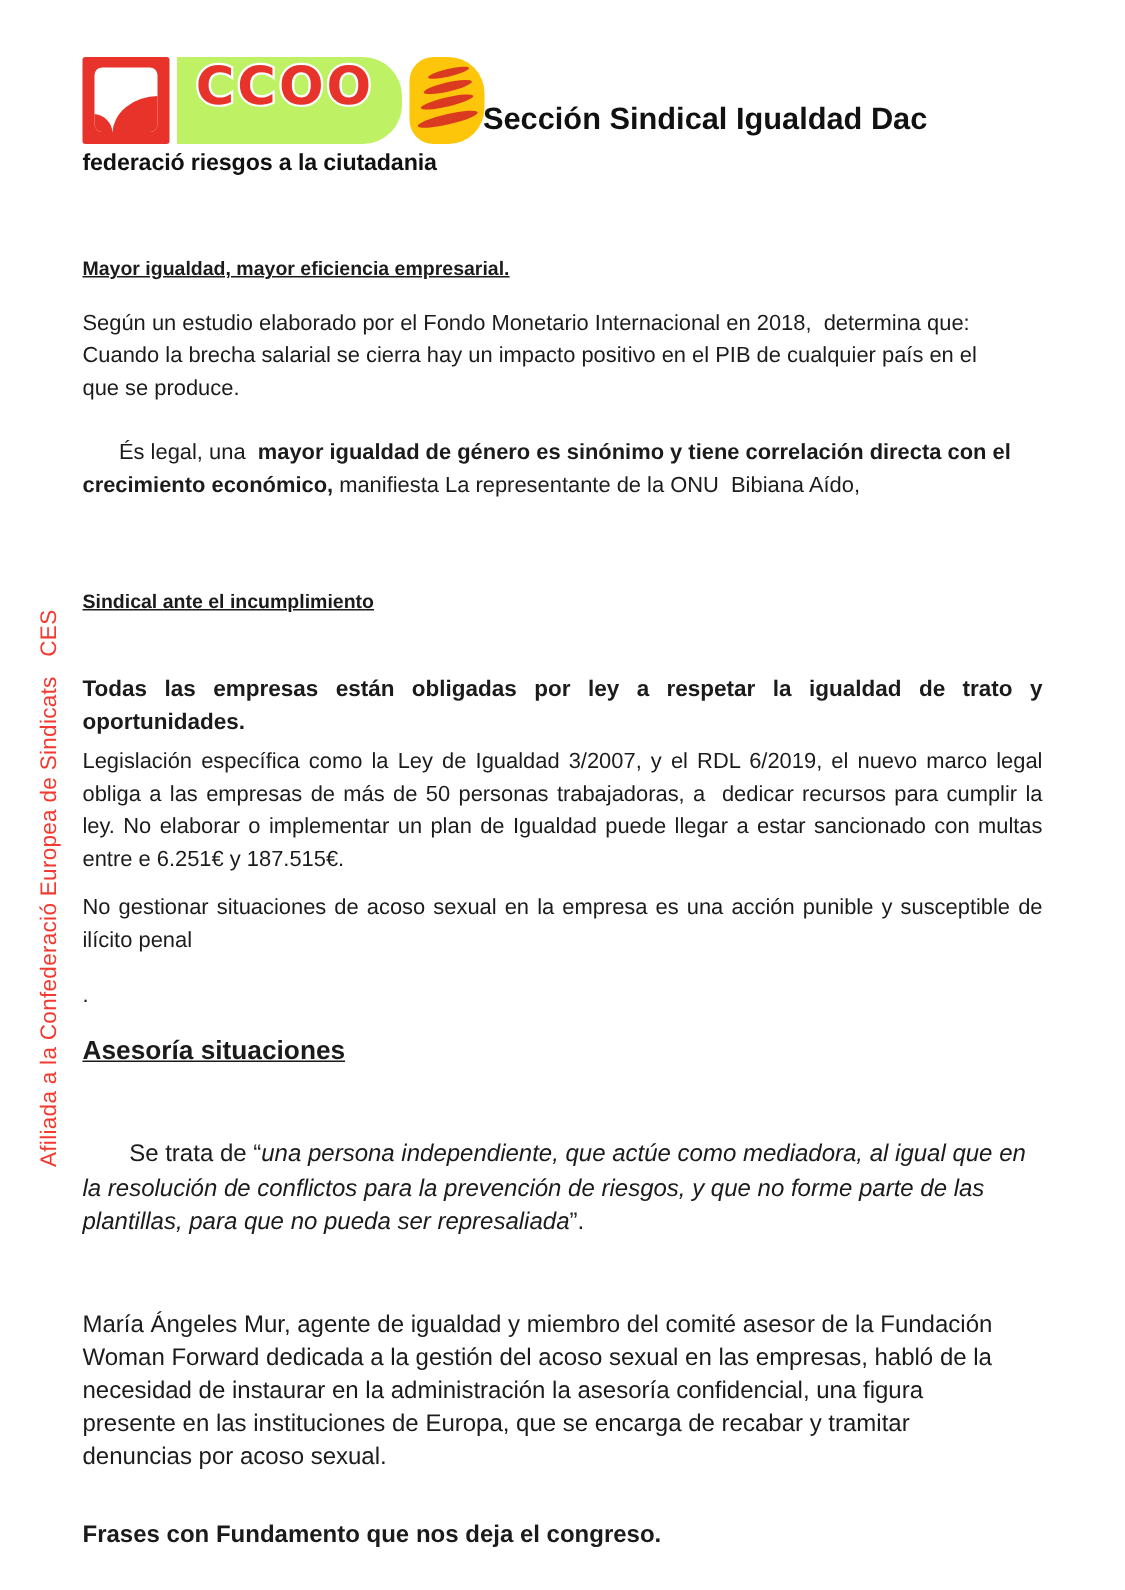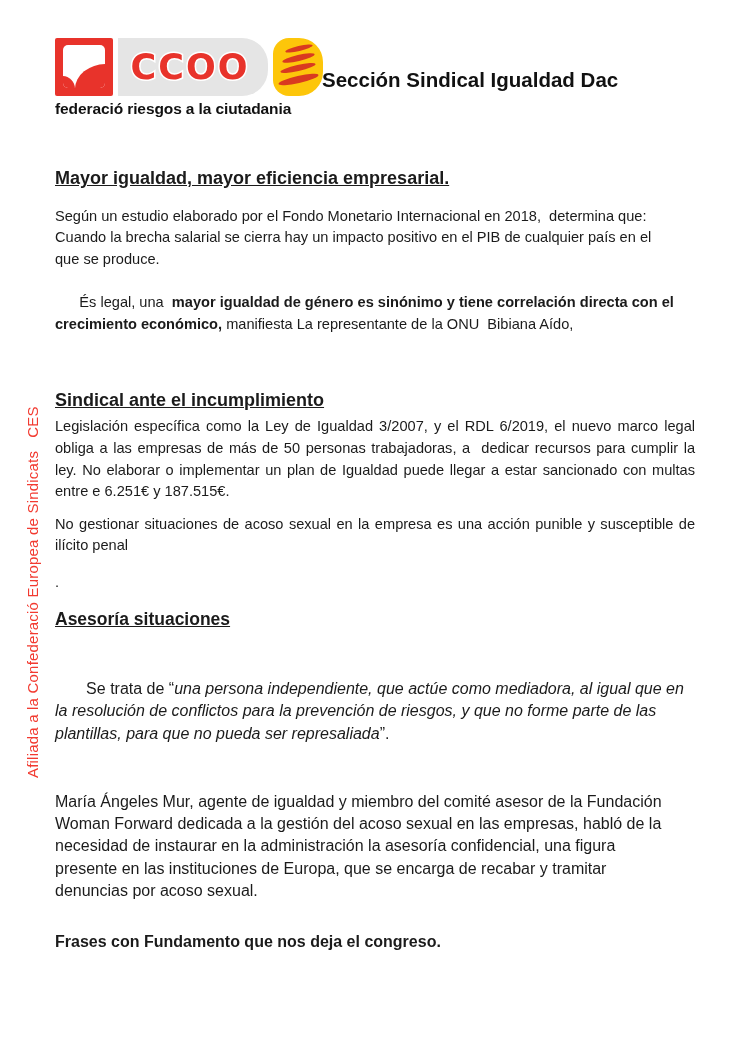--- a/index.html
+++ b/index.html
@@ -42,23 +42,23 @@
     border-radius: 100% 0 0 0;
   }
   .mark-red-corner {
     position: absolute; left: -1px; bottom: -1px;
     width: 13px; height: 13px; background: #e8332b;
     border-radius: 0 100% 0 0;
   }
   .logo-ccoo {
     margin-left: 5px;
     width: 150px; height: 58px;
-    background: #e5e5e5;
+    background: #bef264;
     border-radius: 0 26px 26px 0;
-    display: flex; align-items: center; justify-content: center;
+    display: flex; justify-content: center;
   }
   .logo-ccoo span {
     font-family: "DejaVu Sans", sans-serif;
     font-size: 35px; font-weight: bold; letter-spacing: 2px;
     color: #e8332b;
     -webkit-text-stroke: 3px #ffffff;
     paint-order: stroke fill;
     margin-right: 6px;
   }
   .logo-flag {
@@ -88,21 +88,21 @@
   }
 
   
   .content {
     position: absolute; left: 55px; top: 160px;
     width: 640px;
     font-size: 14.6px; line-height: 21.6px;
   }
   .h-underline {
     font-weight: bold; text-decoration: underline;
-    font-size: 18px;
+    font-size: 13px;
   }
   .h1 { margin-top: 8px; }
   .para { white-space: pre-wrap; }
   .intro { margin-top: 16px; }
   .decir {}
   .b { font-weight: bold; }
   .h2 { margin-top: 33px; }
   .p-bold-just {
     margin-top: 38px; font-weight: bold; text-align: justify;
     font-size: 15px; line-height: 21.8px;
@@ -154,20 +154,21 @@
     <div class="para intro">Según un estudio elaborado por el Fondo Monetario Internacional en 2018,  determina que:
 Cuando la brecha salarial se cierra hay un impacto positivo en el PIB de cualquier país en el
 que se produce.</div>
 
     <div class="para decir">
       <span>És legal, una  </span><span class="b">mayor igualdad de género es sinónimo y tiene correlación directa con el crecimiento económico,</span><span> manifiesta La representante de la ONU  Bibiana Aído,</span>
     </div>
 
     <div class="h-underline h2">Sindical ante el incumplimiento</div>
 
+    <div class="p-bold-just">Todas las empresas están obligadas por ley a respetar la igualdad de trato y oportunidades.</div>
 
     <div class="para p-just p-legislacion">Legislación específica como la Ley de Igualdad 3/2007, y el RDL 6/2019, el nuevo marco legal obliga a las empresas de más de 50 personas trabajadoras, a  dedicar recursos para cumplir la ley. No elaborar o implementar un plan de Igualdad puede llegar a estar sancionado con multas entre e 6.251€ y 187.515€.</div>
 
     <div class="para p-just p-acoso">No gestionar situaciones de acoso sexual en la empresa es una acción punible y susceptible de ilícito penal</div>
 
     <div class="stray-dot">.</div>
 
     <div class="h-underline h3">Asesoría situaciones</div>
 
     <div class="para p-quote">

